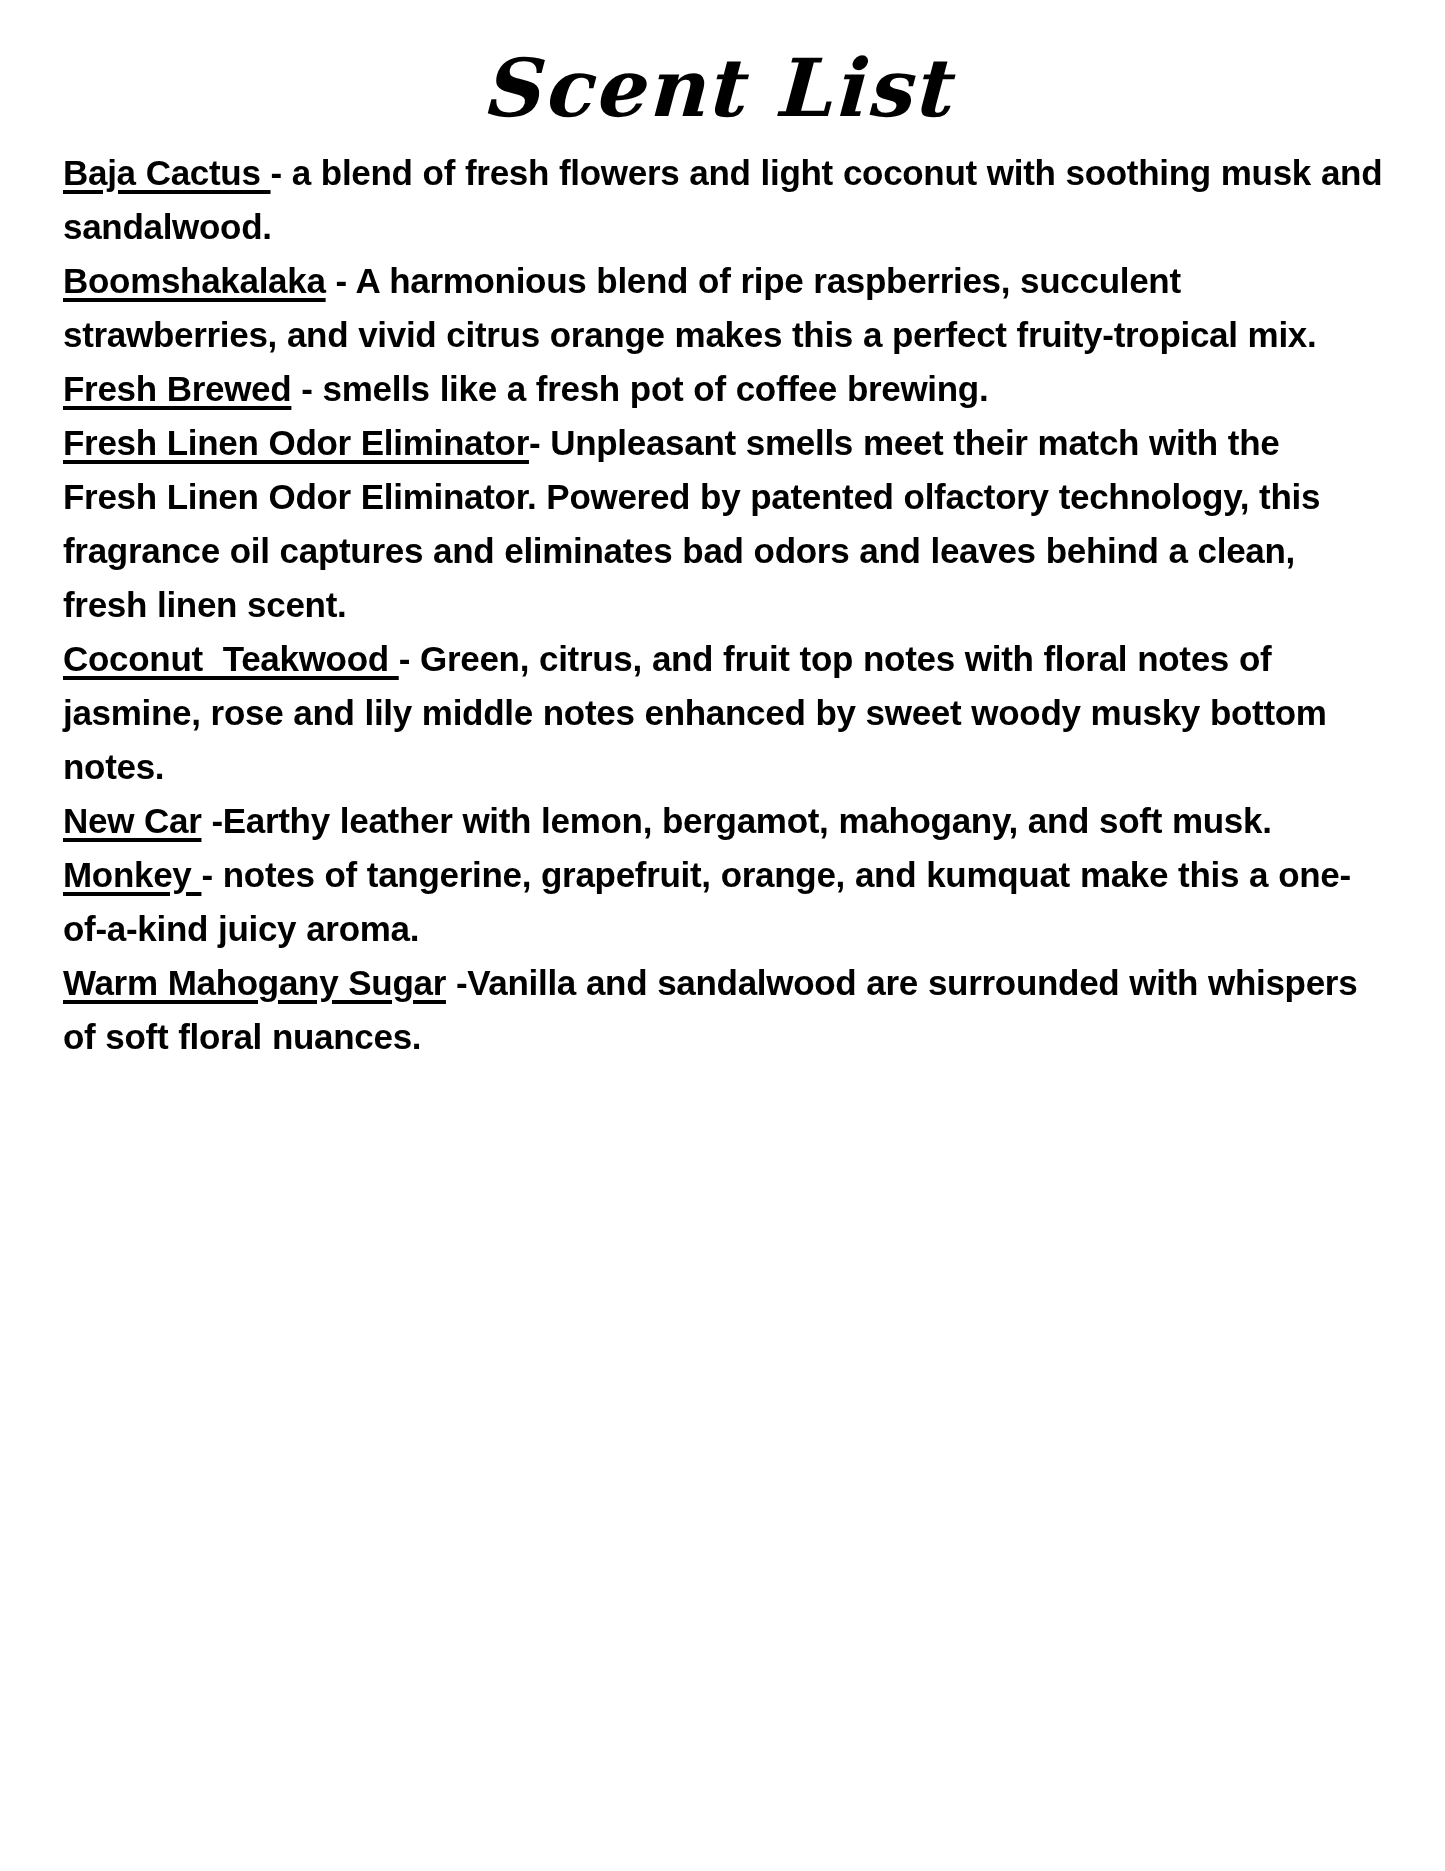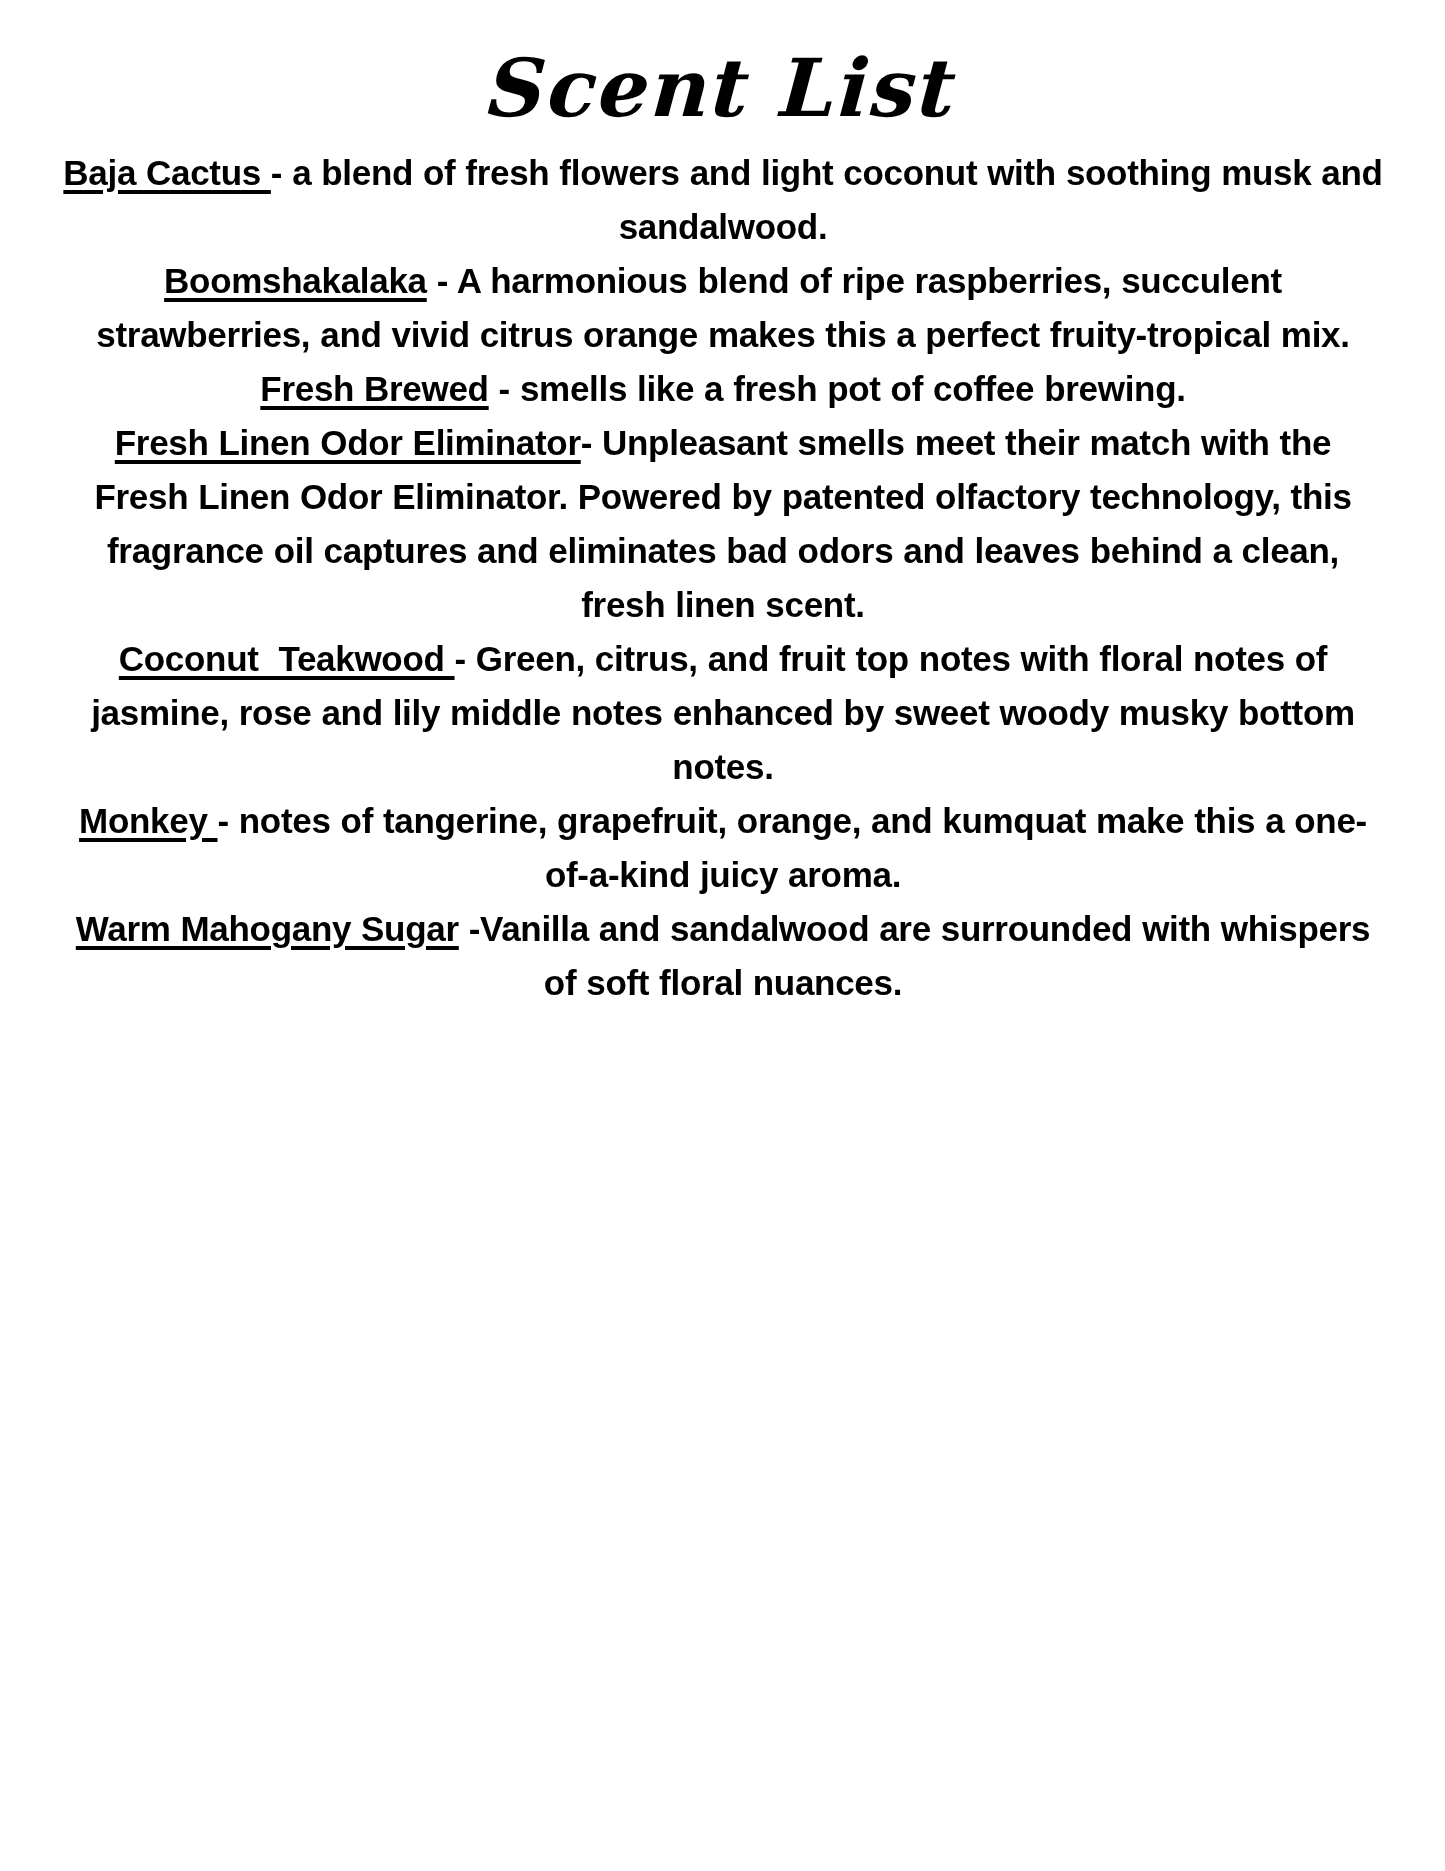--- a/index.html
+++ b/index.html
@@ -28,21 +28,20 @@
     font-weight: 700;
     font-size: 80px;
     line-height: 1.15;
     letter-spacing: 2px;
     margin: 0 0 12px 0;
     transform: skewX(-4deg);
   }
   .scent-list {
     margin: 0;
     padding: 0;
-    text-align: center;
   }
   .scent-item {
     margin: 0;
     font-weight: 700;
     font-size: 35px;
     line-height: 54px;
     letter-spacing: -0.3px;
     white-space: pre-wrap;
     word-spacing: 0.5px;
   }
@@ -67,19 +66,20 @@
 
 
 
     <p class="scent-item"><span class="scent-name">Fresh Brewed</span><span> - smells like a fresh pot of coffee brewing.</span></p>
 
     <p class="scent-item"><span class="scent-name">Fresh Linen Odor Eliminator</span><span>- Unpleasant smells meet their match with the Fresh Linen Odor Eliminator. Powered by patented olfactory technology, this fragrance oil captures and eliminates bad odors and leaves behind a clean, fresh linen scent.</span></p>
 
     <p class="scent-item"><span class="scent-name">Coconut  Teakwood </span><span>- Green, citrus, and fruit top notes with floral notes of jasmine, rose and lily middle notes enhanced by sweet woody musky bottom notes.</span></p>
 
 
+    <p class="scent-item"><span class="scent-name">New Car</span><span> -Earthy leather with lemon, bergamot, mahogany, and soft musk.</span></p>
 
     <p class="scent-item"><span class="scent-name">Monkey </span><span>- notes of tangerine, grapefruit, orange, and kumquat make this a one-of-a-kind juicy aroma.</span></p>
 
     <p class="scent-item"><span class="scent-name">Warm Mahogany Sugar</span><span> -Vanilla and sandalwood are surrounded with whispers of soft floral nuances.</span></p>
 
   </div>
 </div>
 
 </body></html>

